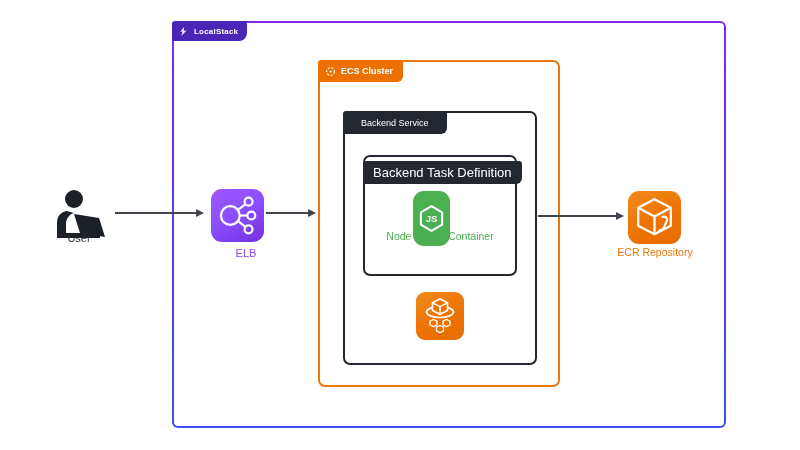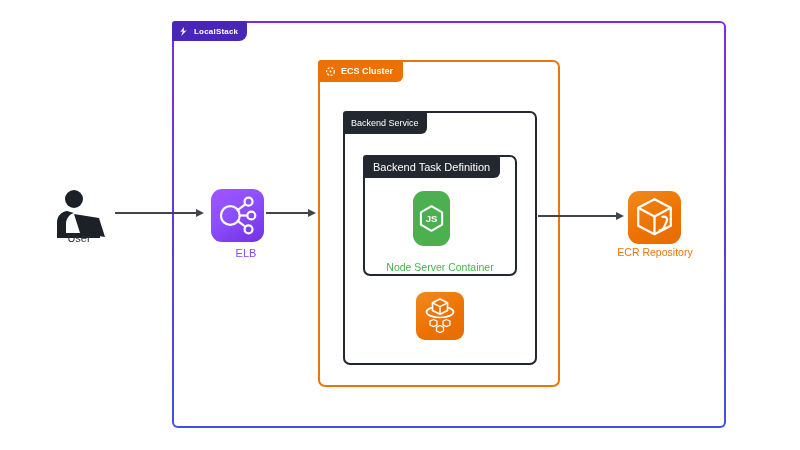--- a/index.html
+++ b/index.html
@@ -21,41 +21,41 @@
              border:2px solid #232730; border-radius:7px; }
 
   
   .badge { position:absolute; display:flex; align-items:center; gap:5px;
            color:#ffffff; white-space:nowrap; z-index:3;justify-content:flex-end; }
   .badge-localstack { left:172px; top:21px; height:20px; padding:0 9px 0 6px;
                       background:#4a26b8; border-radius:3px 3px 8px 0;
                       font-size:8px; font-weight:bold; letter-spacing:.2px; }
   .badge-ecs { left:318px; top:60px; height:22px; padding:0 10px 0 7px;
                background:#ed7100; border-radius:3px 3px 6px 0; font-size:9px;font-weight:bold; }
-  .badge-bs  { left:343px; top:111px; height:23px; padding:0 8px;
+  .badge-bs  { left:343px; top:111px; height:23px; padding:0 18px;
                background:#232730; border-radius:3px 3px 6px 0; font-size:9px; }
-  .badge-btd { left:363px; top:155px; height:23px; padding:0 10px;
-               background:#232730; border-radius:3px 3px 6px 0; font-size:11px; }
+  .badge-btd { left:363px; top:161px; height:23px; padding:0 10px;
+               background:#232730; border-radius:3px 3px 6px 0; font-size:13px; }
 
   
   .icon-tile { position:absolute; display:flex; align-items:center; justify-content:center; z-index:2; }
   .elb-tile  { left:211px; top:189px; width:53px; height:53px; border-radius:11px;
                background:linear-gradient(150deg,#a055ff 0%,#8c4fff 45%,#7430e0 100%); }
   .node-tile { left:413px; top:191px; width:37px; height:55px; border-radius:11px; background:#4caf50; }
   .svc-tile  { left:416px; top:292px; width:48px; height:48px; border-radius:9px;
                background:linear-gradient(150deg,#f08a1d 0%,#ed7100 60%,#e56d04 100%); }
   .ecr-tile  { left:628px; top:191px; width:53px; height:53px; border-radius:11px;
                background:linear-gradient(150deg,#f08a1d 0%,#ed7100 60%,#e56d04 100%); }
   .user-tile { left:52px; top:187px; width:54px; height:56px; background:transparent; }
 
   
   .node-label { position:absolute; transform:translateX(-50%); white-space:nowrap; z-index:2; }
   .lbl-user { left:79px;  top:232px; font-size:11px;   color:#2a2e35; }
   .lbl-elb  { left:238px; top:247px; font-size:11px;   color:#8b46f5;margin-left:8px; }
-  .lbl-node { left:440px; top:261px; font-size:10.5px; color:#4caf50; }
+  .lbl-node { left:440px; top:230px; font-size:10.5px; color:#4caf50; }
   .lbl-ecr  { left:655px; top:246px; font-size:10.5px; color:#e8770d; }
 
   
   .arrow { position:absolute; height:2px; background:#41454e; z-index:5; }
   .arrow::after { content:""; position:absolute; right:-7px; top:-3.5px; width:0; height:0;
                   border-left:8px solid #41454e; border-top:4.5px solid transparent;
                   border-bottom:4.5px solid transparent; }
   .arrow-1 { left:115px; top:212px; width:82px; }
   .arrow-2 { left:266px; top:212px; width:43px; }
   .arrow-3 { left:538px; top:215px; width:79px; }

